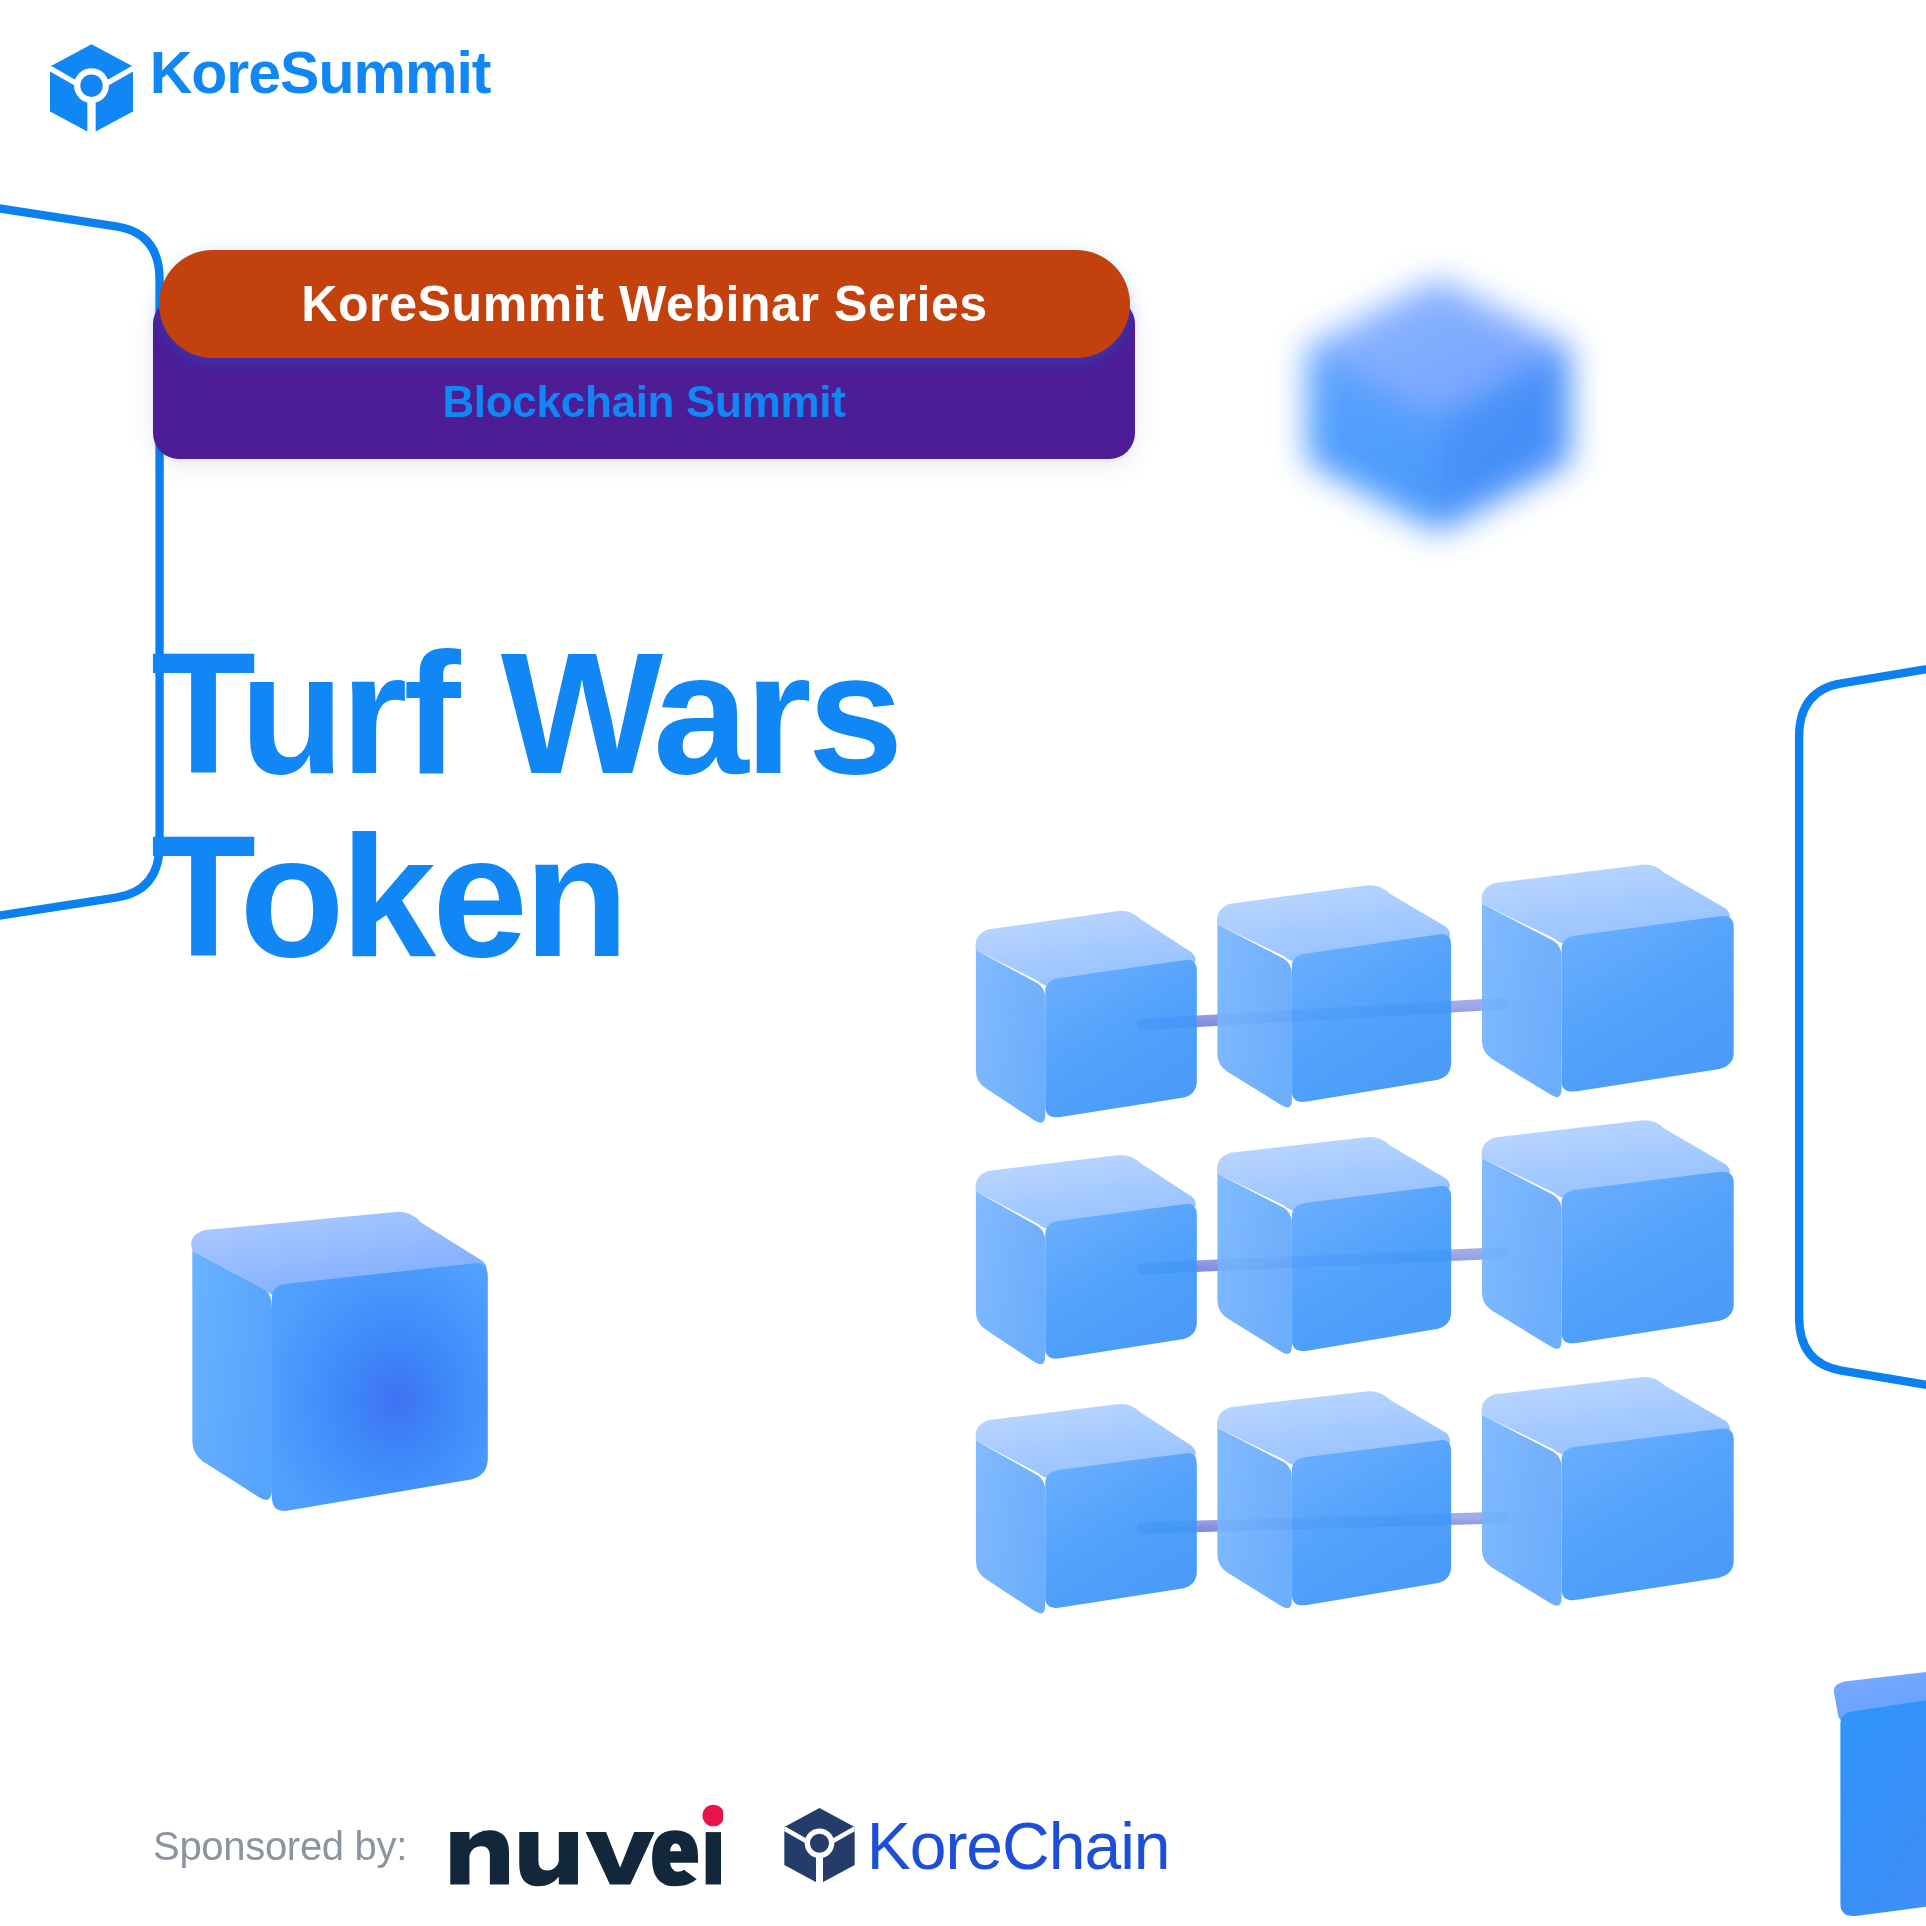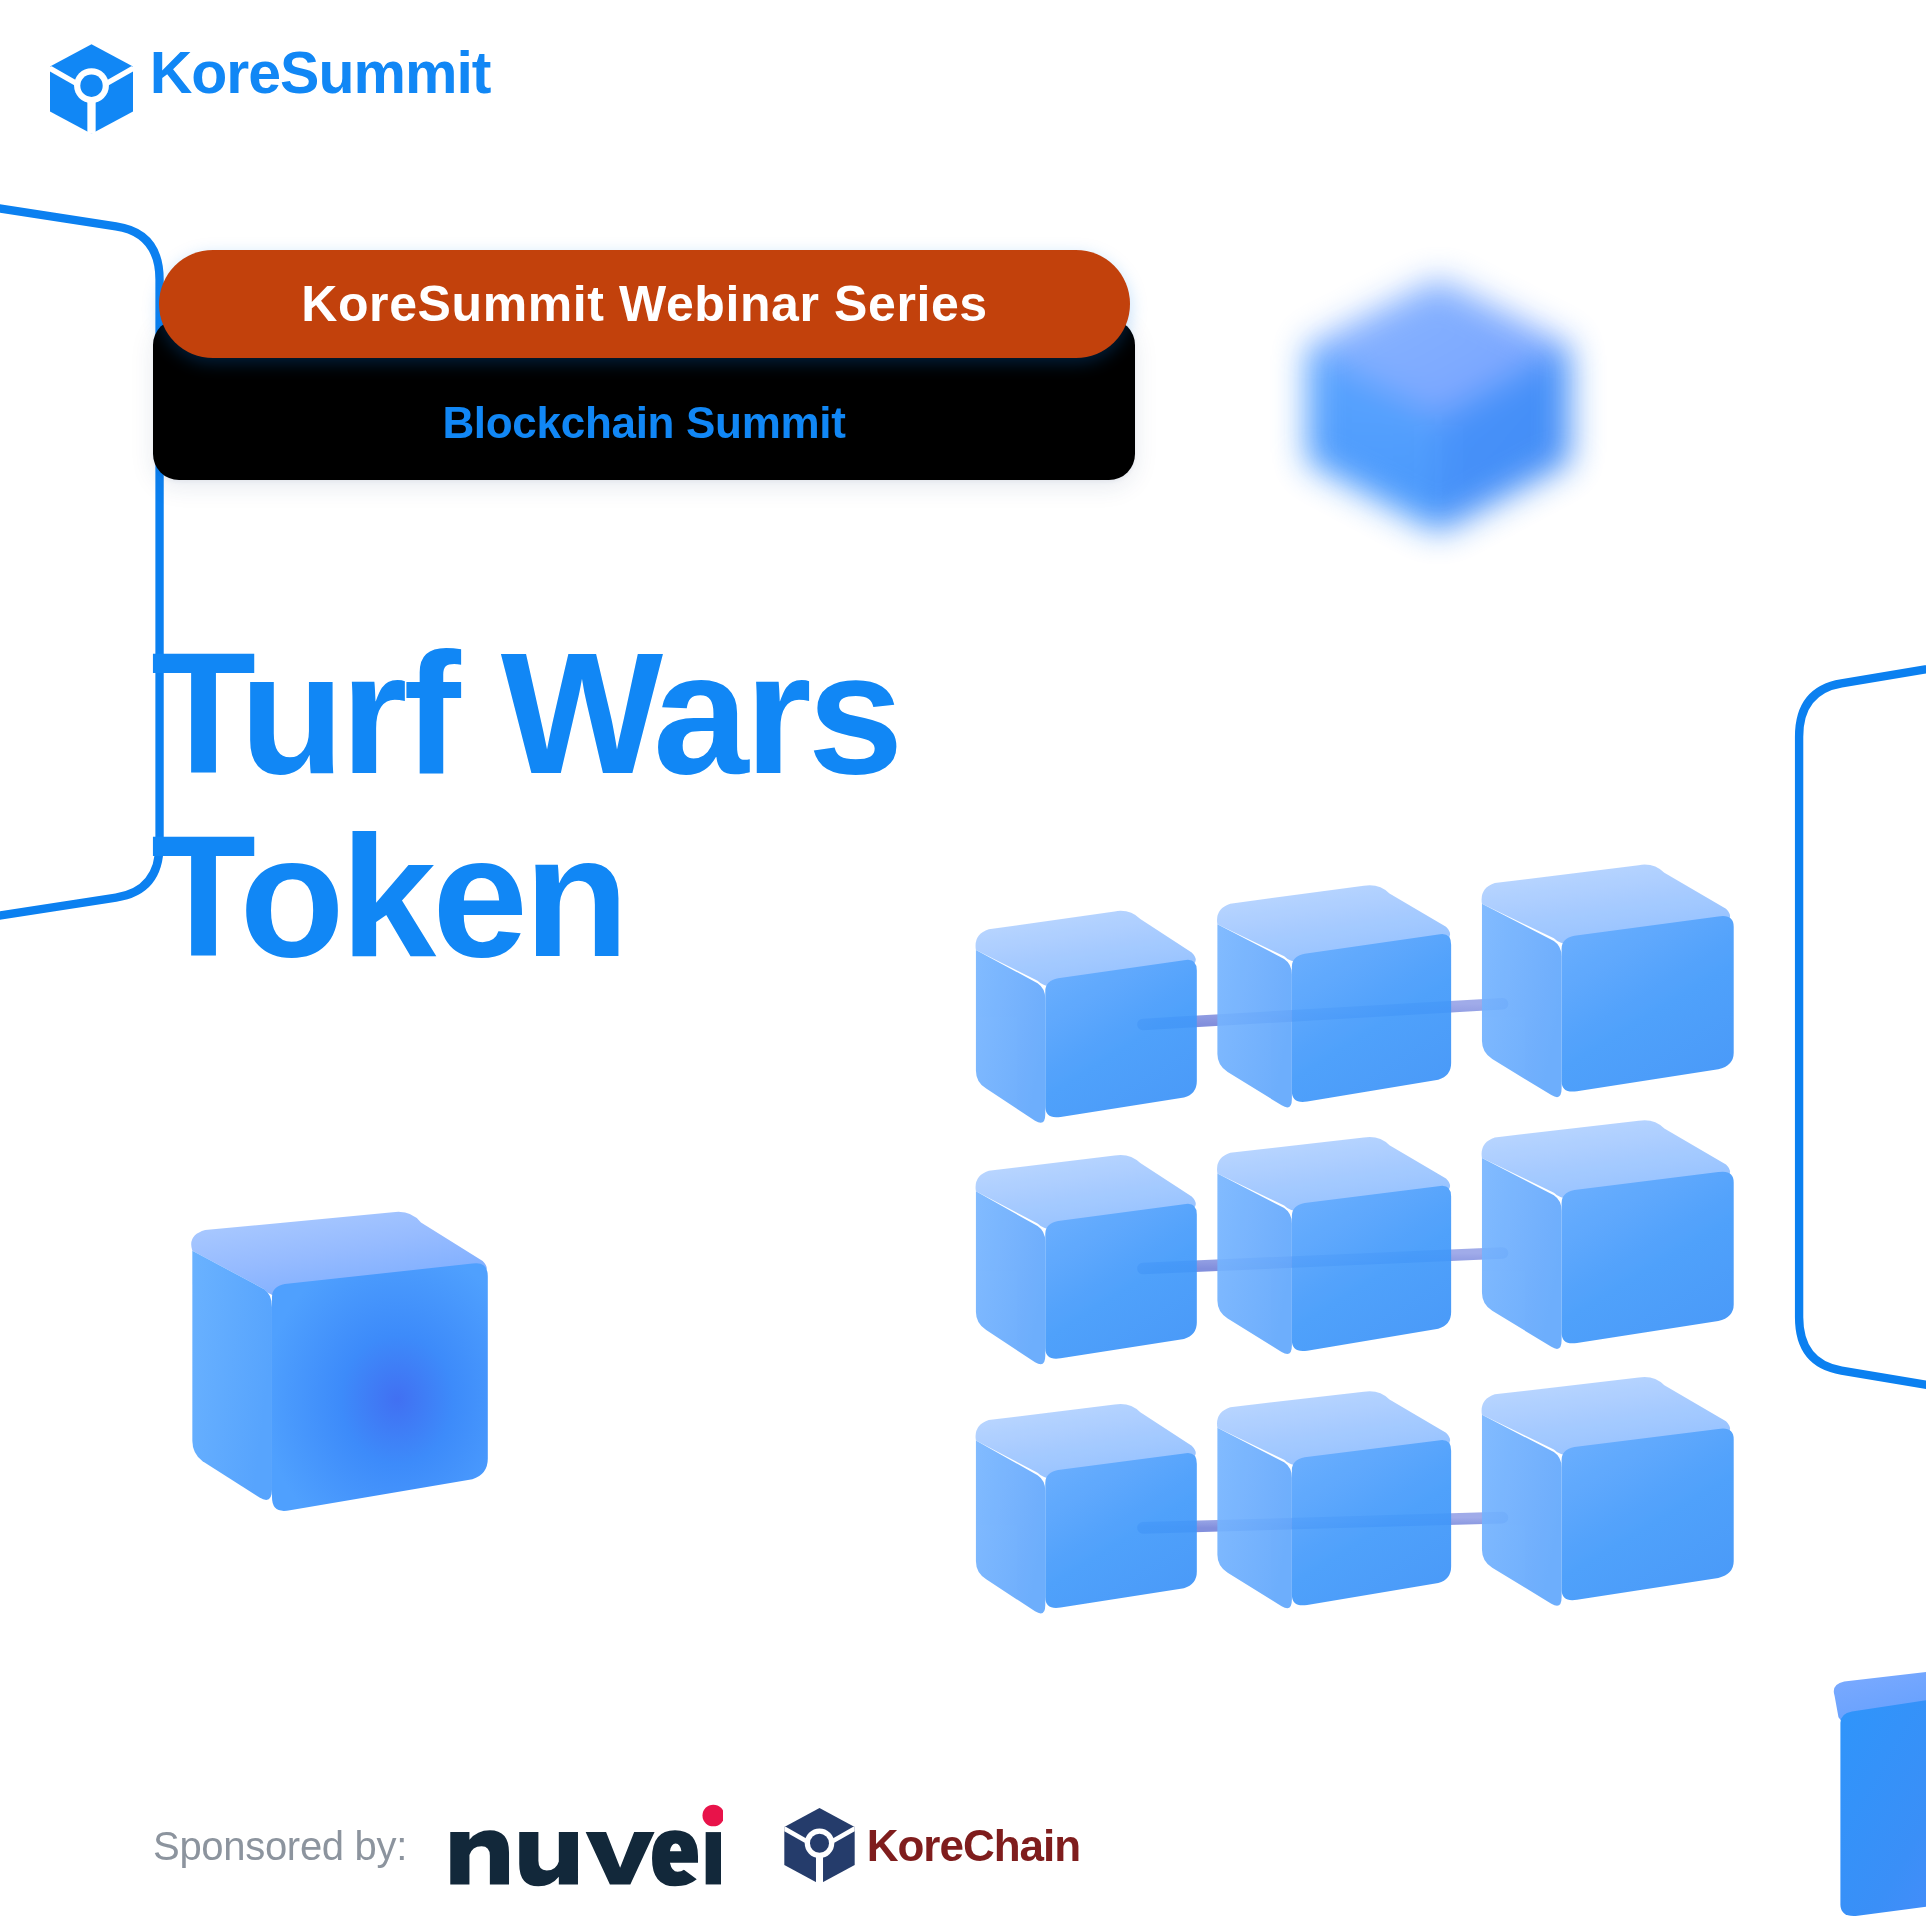--- a/index.html
+++ b/index.html
@@ -28,23 +28,23 @@
     display:flex;align-items:flex-start;gap:16.7px;
   }
   .brand-mark{width:83px;height:90px;display:block;flex:0 0 auto;}
   .brand-name{
     font-size:59px;font-weight:700;color:#1187F5;
     letter-spacing:-1px;line-height:1;white-space:nowrap;
   }
 
   
   .badge-card{
-    position:absolute;left:153px;top:319px;
+    position:absolute;left:153px;top:298px;
     width:982px;height:161px;
-    background:#000000;
+    background:#4c1d95;
     border-radius:26px;
     box-shadow:0 6.4px 24.4px rgba(30,60,110,.10), 0 1.3px 3.9px rgba(30,60,110,.05);
   }
   .badge-card-label{
     position:absolute;left:0;right:0;top:82px;
     text-align:center;
     font-size:44px;font-weight:700;color:#1187F5;
     letter-spacing:-0.3px;line-height:1;
   }
   .badge-pill{
@@ -83,21 +83,21 @@
     display:flex;align-items:center;gap:26px;
   }
   .sponsor-label{
     font-size:40px;font-weight:400;color:#8C949E;
     letter-spacing:-0.3px;line-height:1;white-space:nowrap;
   }
   .nuvei-logo{position:relative;display:block;width:276px;height:83px;margin-left:14px;}
   .korechain-logo{position:relative;display:flex;align-items:center;gap:11.6px;margin-left:35px;}
   .korechain-mark{width:71px;height:76px;display:block;flex:0 0 auto;}
   .korechain-name{
-    font-size:44px;font-weight:700;color:#7f1d1d;
+    font-size:66px;font-weight:400;color:#1d4ed8;
     letter-spacing:-1px;line-height:1;white-space:nowrap;
   }
 </style>
 </head>
 <body>
 
 <div class="poster">
 
   <svg class="bracket bracket-left" viewBox="0 0 360 1150" aria-hidden="true">
     <path d="M -30 18 L 190 52 Q 258 62 258 135 L 258 1015 Q 258 1088 190 1098 L -30 1132" fill="none" stroke="#0B80F0" stroke-width="13" stroke-linecap="round" stroke-linejoin="round"></path>

